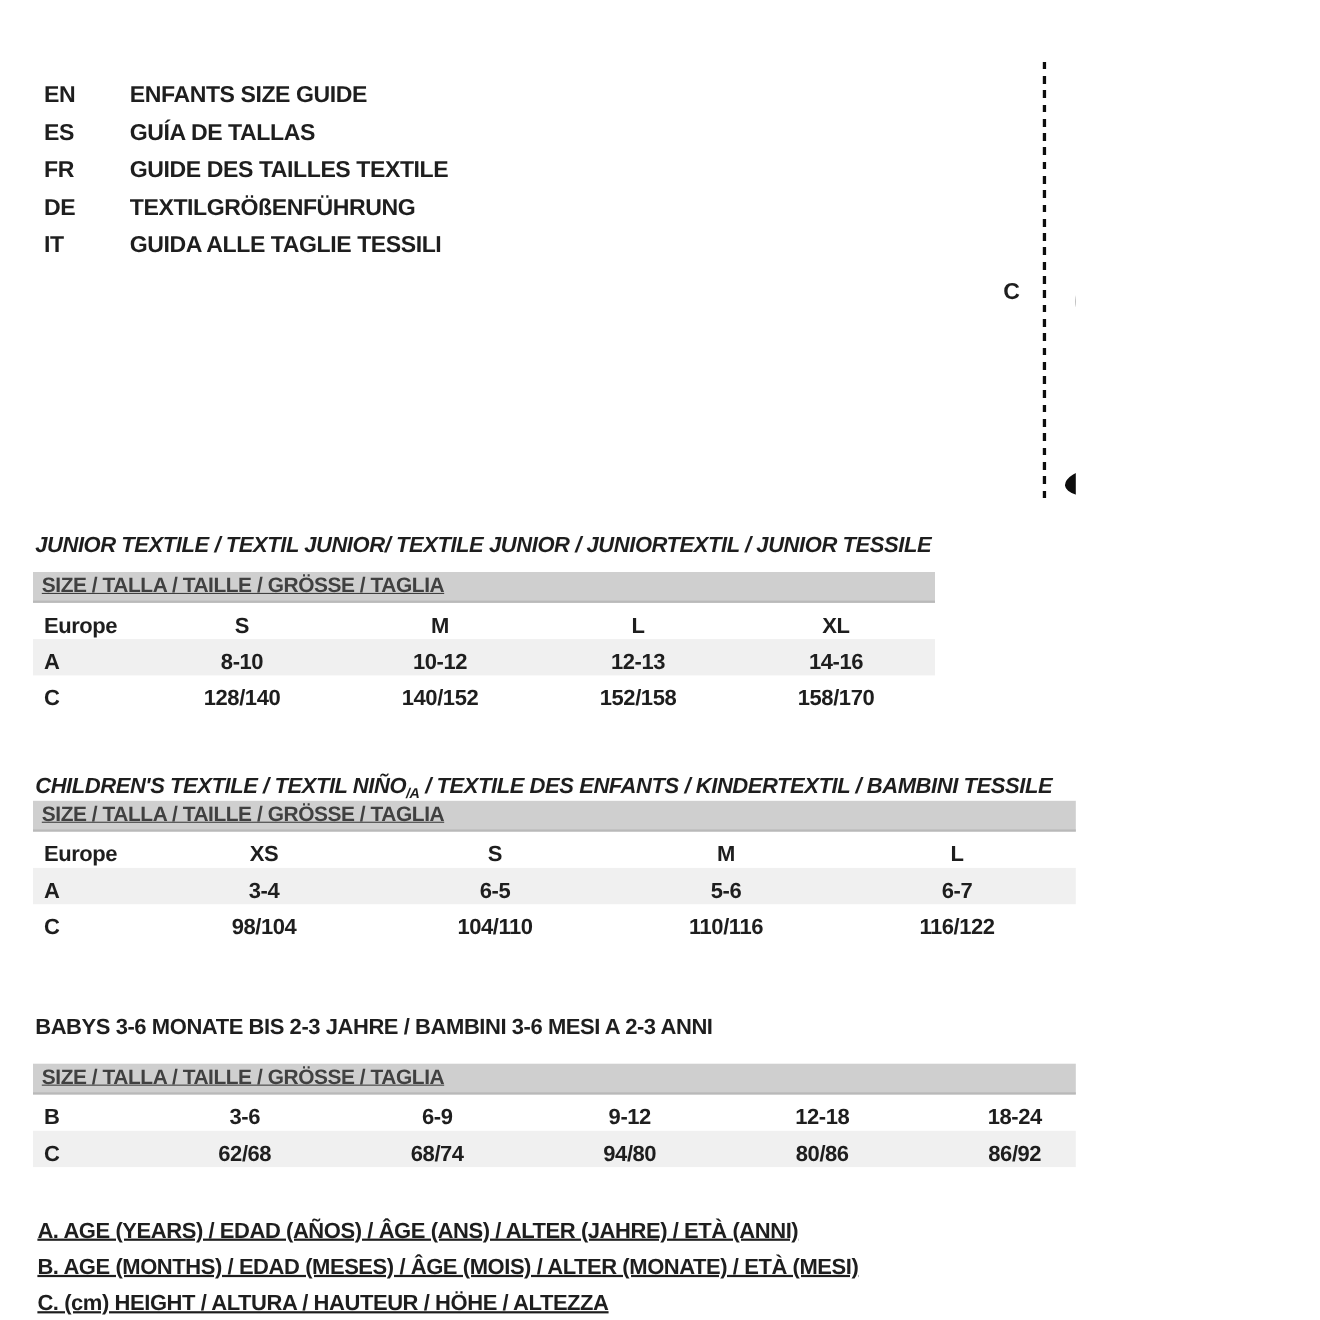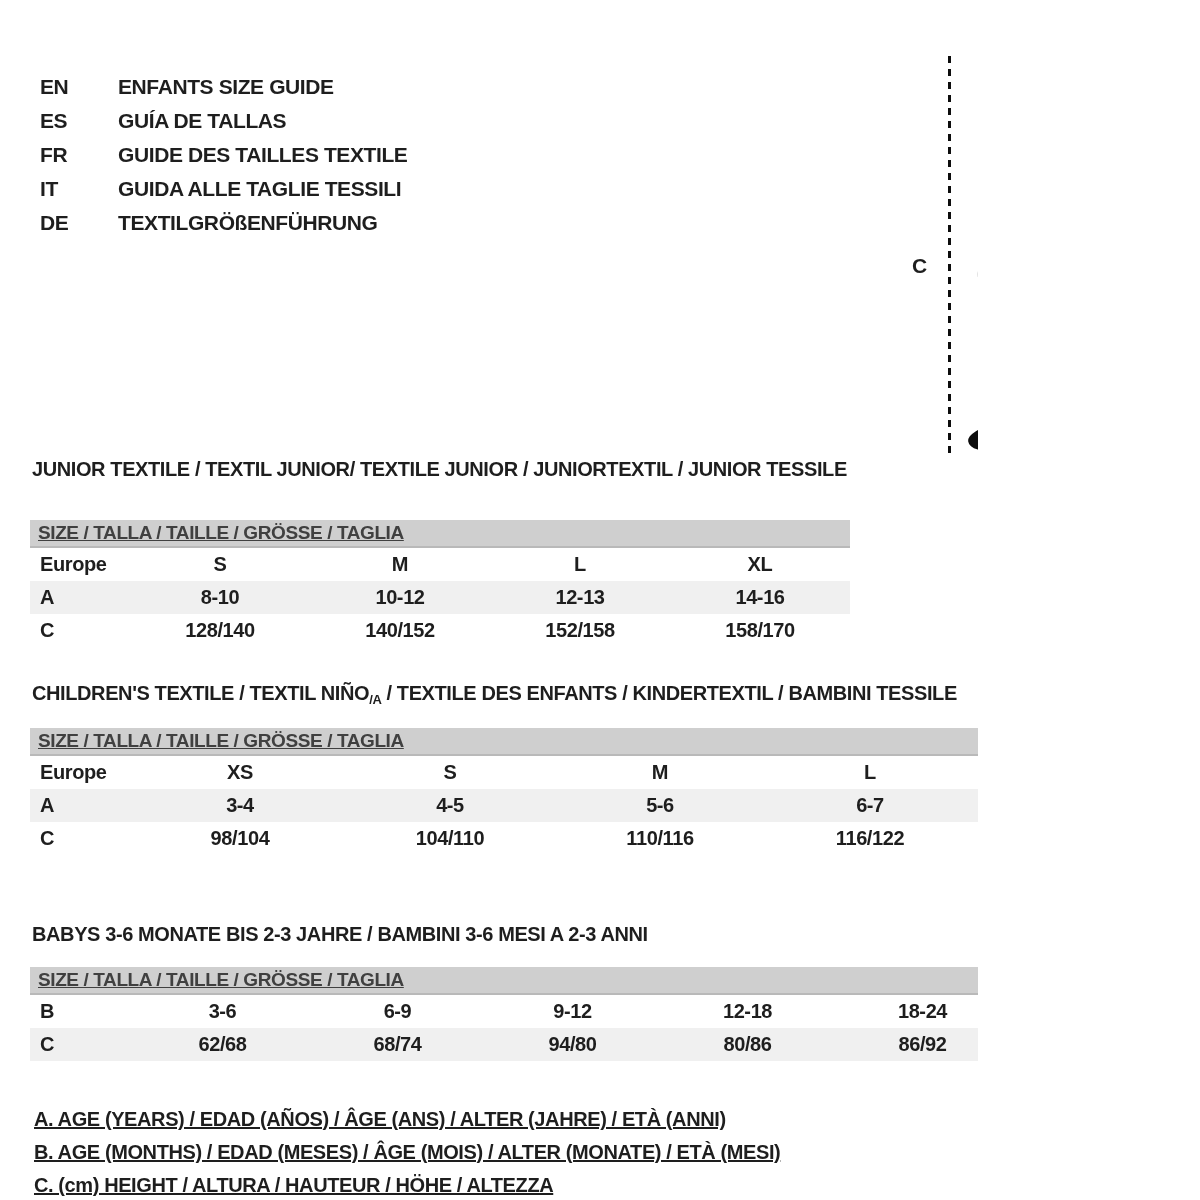--- a/index.html
+++ b/index.html
@@ -26,36 +26,36 @@
   .measure-line{
     position:absolute;left:948px;top:16px;width:3px;height:398px;
     background:repeating-linear-gradient(to bottom, var(--ink) 0 7px, transparent 7px 13px);
   }
   .measure-label{position:absolute;left:912px;top:214px;font-size:21px;}
   .toddler{position:absolute;left:960px;top:12px;}
 
   
   .sec-title{position:absolute;font-size:20px;white-space:nowrap;}
   .sec-title .sub{font-size:13px;vertical-align:-4px;}
-  .t-junior-title{left:32px;top:418px;}
-  .t-children-title{left:32px;top:642px;}
+  .t-junior-title{left:32px;top:445px;font-style:italic;}
+  .t-children-title{left:32px;top:664px;font-style:italic;}
   .t-babies-title1{left:32px;top:850px;}
   .t-babies-title2{left:32px;top:883px;}
 
   
   .table{position:absolute;left:30px;}
   .t-junior{top:480px;width:820px;}
   .t-children{top:688px;width:1155px;}
   .t-babies{top:927px;width:1155px;}
   .thead{
     height:28px;background:var(--header_bg);color:var(--header_text);
     border-bottom:2px solid var(--header_border);
     display:flex;align-items:center;padding-left:8px;font-size:19px;text-decoration:underline;
   }
-  .trow{display:flex;height:33px;align-items:center;font-size:20px;}
+  .trow{display:flex;height:33px;align-items:flex-end;font-size:20px;}
   .trow.alt{background:var(--row_alt);}
   .cell{flex:1 1 0;text-align:center;white-space:nowrap;}
   .cell.label{flex:0 0 100px;text-align:left;padding-left:10px;}
   .t-children .cell.label,.t-babies .cell.label{flex:0 0 105px;}
 
   
   .legend{position:absolute;left:34px;top:1068px;text-decoration:underline;}
   .legend-line{height:33px;font-size:20px;white-space:nowrap;}
 </style>
 </head>
@@ -70,26 +70,26 @@
     </div>
     <div class="lang-row">
       <span class="lang-code">ES</span>
       <span class="lang-title">GUÍA DE TALLAS</span>
     </div>
     <div class="lang-row">
       <span class="lang-code">FR</span>
       <span class="lang-title">GUIDE DES TAILLES TEXTILE</span>
     </div>
     <div class="lang-row">
+      <span class="lang-code">DE</span>
+      <span class="lang-title">TEXTILGRÖßENFÜHRUNG</span>
+    </div>
+    <div class="lang-row">
       <span class="lang-code">IT</span>
       <span class="lang-title">GUIDA ALLE TAGLIE TESSILI</span>
-    </div>
-    <div class="lang-row">
-      <span class="lang-code">DE</span>
-      <span class="lang-title">TEXTILGRÖßENFÜHRUNG</span>
     </div>
   </section>
 
   <div class="measure-line"></div>
   <div class="measure-label">C</div>
   <svg class="toddler" width="180" height="410" viewBox="0 0 180 410" aria-hidden="true">
     <g fill="#0d0d0d">
       <ellipse cx="96" cy="52" rx="35" ry="45"></ellipse>
       <ellipse cx="59" cy="72" rx="7" ry="13"></ellipse>
       <ellipse cx="134" cy="72" rx="7" ry="13"></ellipse>
@@ -164,21 +164,21 @@
       <span class="cell label">Europe</span>
       <span class="cell">XS</span>
       <span class="cell">S</span>
       <span class="cell">M</span>
       <span class="cell">L</span>
       <span class="cell">XL</span>
     </div>
     <div class="trow alt">
       <span class="cell label">A</span>
       <span class="cell">3-4</span>
-      <span class="cell">4-5</span>
+      <span class="cell">6-5</span>
       <span class="cell">5-6</span>
       <span class="cell">6-7</span>
       <span class="cell">7-8</span>
     </div>
     <div class="trow">
       <span class="cell label">C</span>
       <span class="cell">98/104</span>
       <span class="cell">104/110</span>
       <span class="cell">110/116</span>
       <span class="cell">116/122</span>

